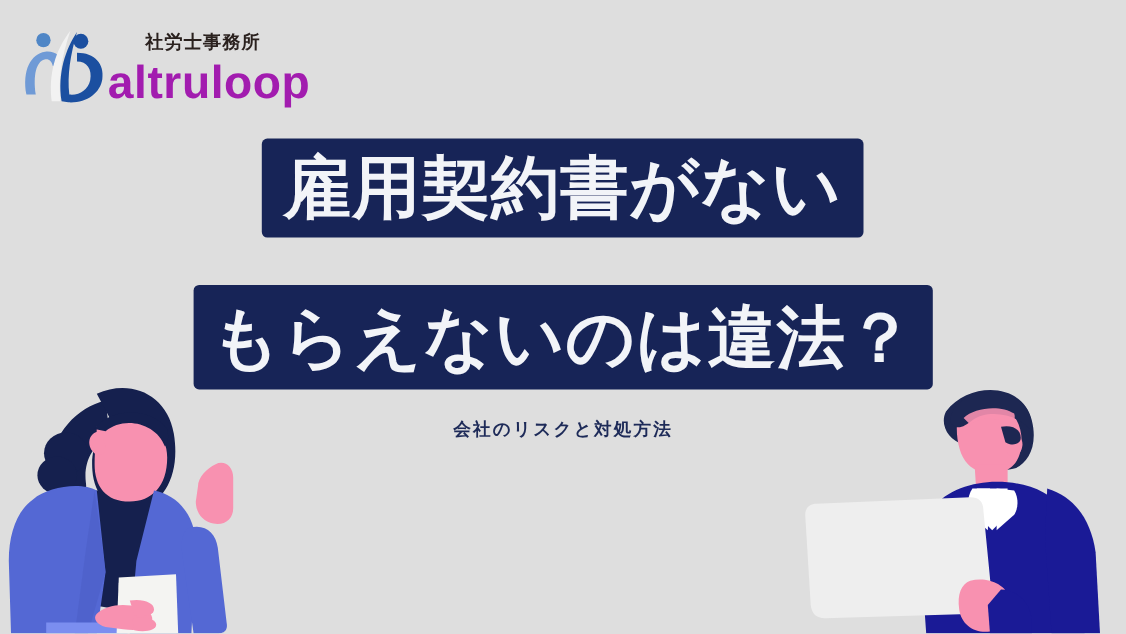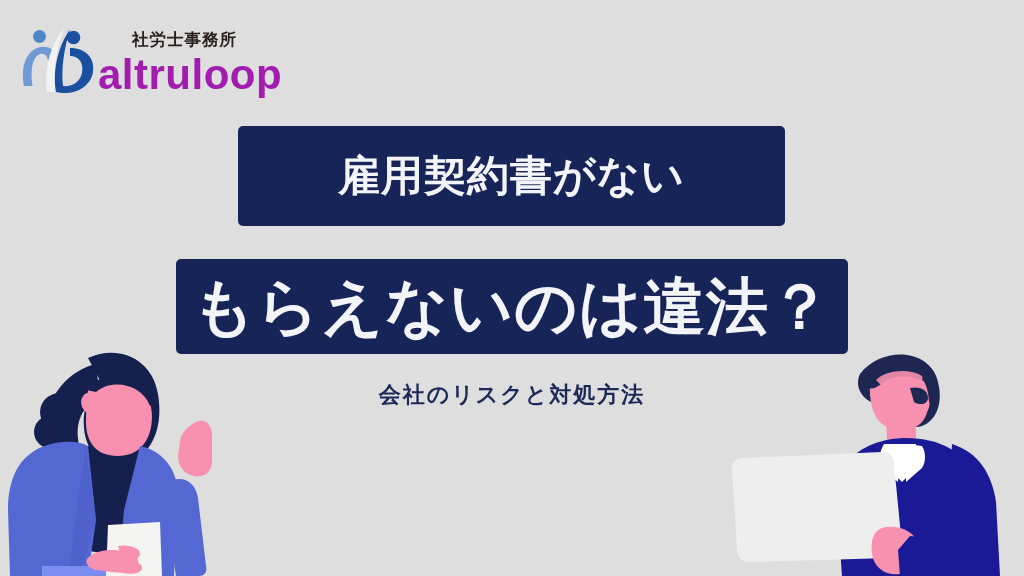--- a/index.html
+++ b/index.html
@@ -78,40 +78,40 @@
     justify-content: center;
     color: #f2f4f8;
     font-weight: 700;
     white-space: nowrap;
     box-sizing: border-box;
   }
   #headline-1 {
     left: 238px;
     top: 126px;
     width: 547px;
-    height: 100px;
-    font-size: 42px;
+    height: 90px;
+    font-size: 62px;
     letter-spacing: 1px;
   }
   #headline-2 {
     left: 176px;
     top: 259px;
     width: 672px;
     height: 95px;
     font-size: 62px;
     letter-spacing: 1px;
   }
 
   .subtitle {
     position: absolute;
     left: 0;
     top: 380px;
     width: 1024px;
     text-align: center;
-    font-size: 22px;
+    font-size: 16px;
     font-weight: 700;
     letter-spacing: 2px;
     color: #1d2a58;
   }
 
   
   .illus {
     position: absolute;
     bottom: 0;
   }

